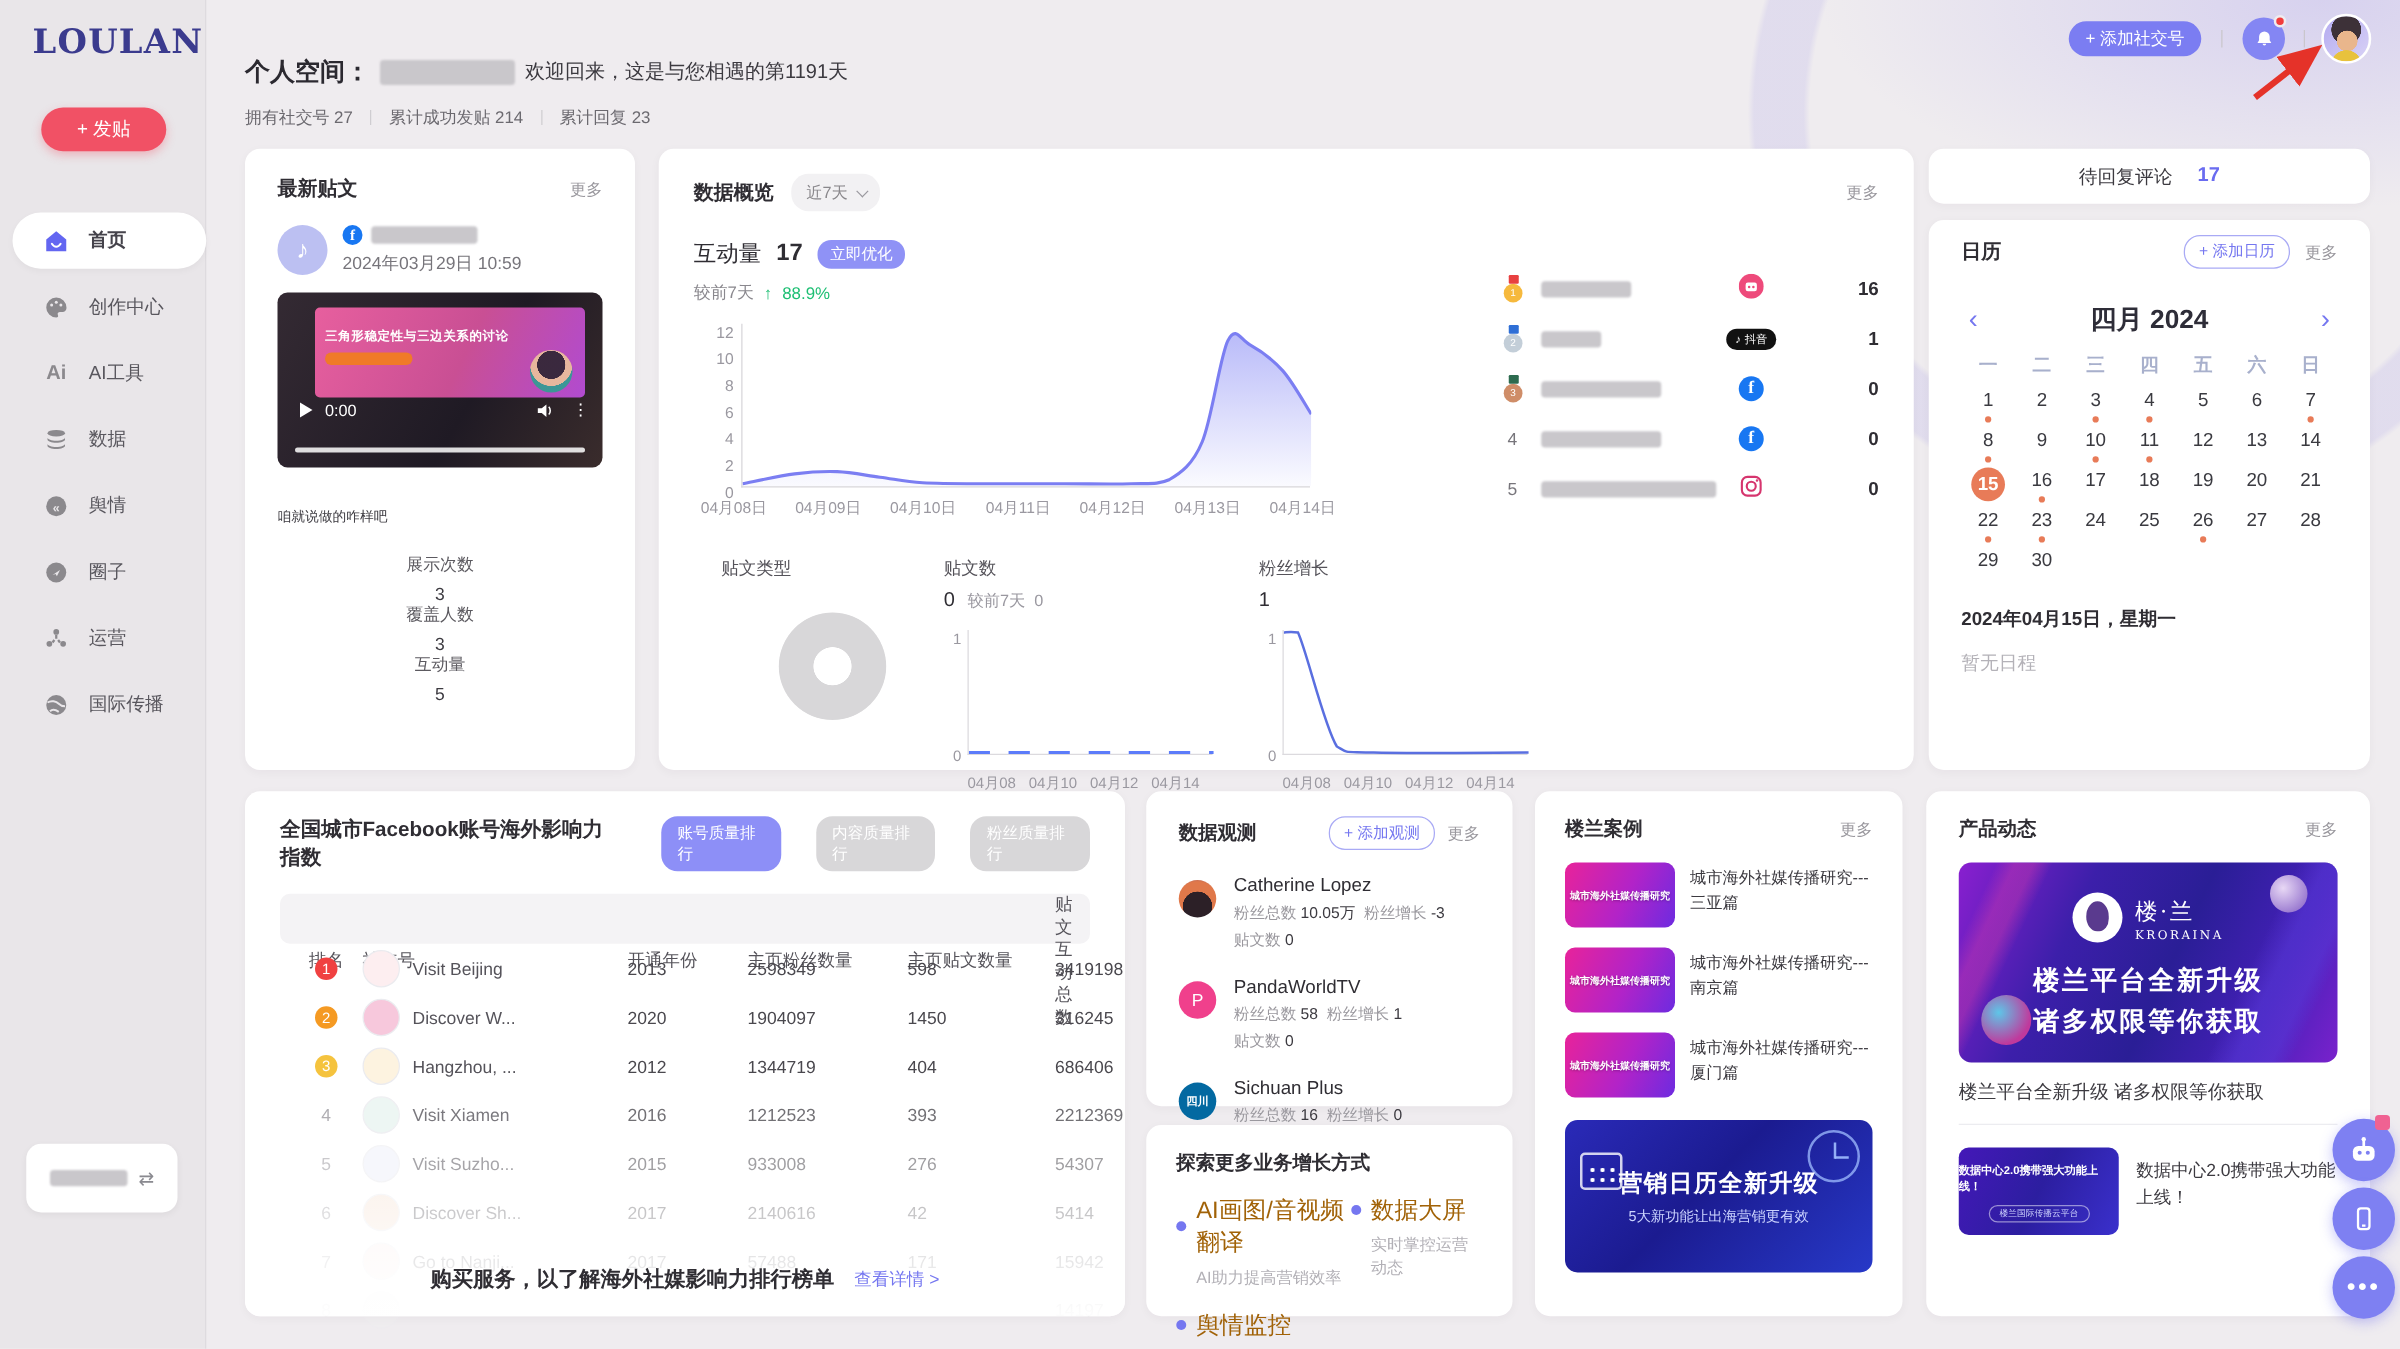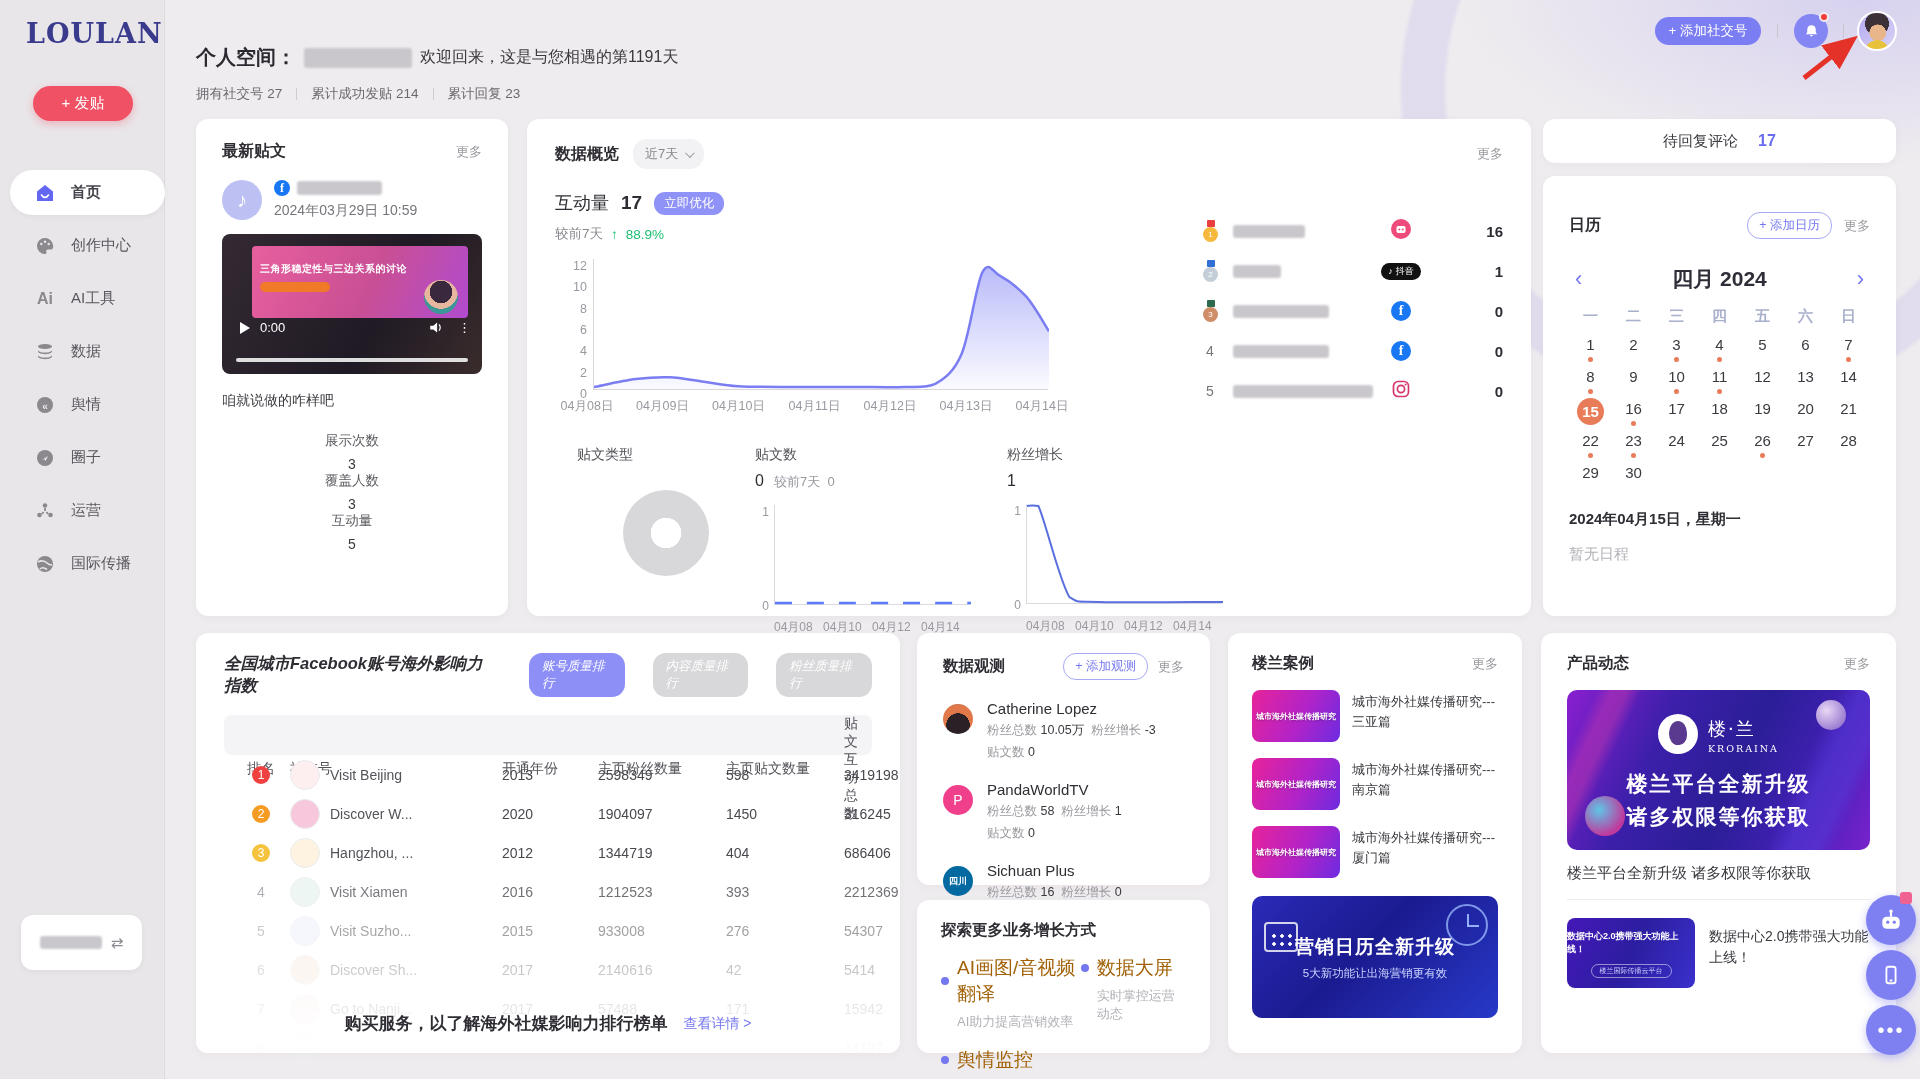--- a/index.html
+++ b/index.html
@@ -42,42 +42,42 @@
 
   
   .card { position:absolute; background:#fff; border-radius:12px; box-shadow:0 2px 8px rgba(40,30,60,.04); }
   .card-head { display:flex; align-items:center; }
   .card-title { font-size:16px; font-weight:bold; color:#2f2d33; }
   .more { margin-left:auto; font-size:13px; color:#9a989e; cursor:pointer; }
 
   #card-latest   { left:196px;  top:119px; width:312px; height:497px; padding:22px 26px; }
   #card-overview { left:527px;  top:119px; width:1004px; height:497px; padding:20px 28px; }
   #card-comments { left:1543px; top:119px; width:353px; height:44px; display:flex; align-items:center; justify-content:center; gap:20px; cursor:pointer; }
-  #card-calendar { left:1543px; top:176px; width:353px; height:440px; padding:36px 26px; }
+  #card-calendar { left:1543px; top:176px; width:353px; height:440px; padding:12px 26px; }
   #card-influence{ left:196px;  top:633px; width:704px; height:420px; padding:20px 28px; }
   #card-observe  { left:917px;  top:633px; width:293px; height:252px; padding:20px 26px; }
   #card-explore  { left:917px;  top:900px; width:293px; height:153px; padding:20px 24px; }
   #card-cases    { left:1228px; top:633px; width:294px; height:420px; padding:20px 24px; }
   #card-products { left:1541px; top:633px; width:355px; height:420px; padding:20px 26px; }
 
   
   .lp-author { display:flex; margin-top:18px; gap:12px; }
   .lp-avatar { width:40px; height:40px; border-radius:50%; background:#bcc0f2; color:#fff; font-size:20px; display:flex; align-items:center; justify-content:center; }
   .fb-ico { width:16px; height:16px; border-radius:50%; background:#1877f2; color:#fff; font-size:12px; font-weight:bold; display:inline-flex; align-items:center; justify-content:center; font-family:"Liberation Serif",serif; }
   .lp-date { font-size:14px; color:#77757b; margin-top:6px; }
   .video { margin-top:14px; width:260px; height:140px; border-radius:8px; background:linear-gradient(120deg,#342a33,#1f1a24 60%,#3a2c2c); position:relative; overflow:hidden; }
   .vid-screen { position:absolute; left:30px; top:12px; right:14px; height:72px; border-radius:4px; background:linear-gradient(115deg,#e75f9e,#c94f94 55%,#b14bd0); }
   .vid-title { position:absolute; left:8px; top:16px; font-size:10px; color:#fff; font-weight:bold; letter-spacing:.5px; }
   .vid-bar { position:absolute; left:8px; top:36px; width:70px; height:10px; border-radius:5px; background:#f07a28; }
   .vid-girl { position:absolute; right:10px; bottom:4px; width:34px; height:34px; border-radius:50%; background:radial-gradient(circle at 50% 35%, #2c2530 0 40%, #ecc39a 41% 60%, #2e9f92 61%); opacity:.9; }
   .vid-controls { position:absolute; left:18px; top:86px; right:10px; display:flex; align-items:center; color:#fff; font-size:13px; gap:10px; }
   .play-tri { width:0; height:0; border-left:10px solid #fff; border-top:6px solid transparent; border-bottom:6px solid transparent; }
   .vid-right { margin-left:auto; display:flex; align-items:center; gap:14px; }
   .vid-progress { position:absolute; left:14px; right:14px; bottom:12px; height:4px; border-radius:2px; background:rgba(255,255,255,.85); }
-  .lp-caption { margin-top:18px; font-size:14px; color:#3c3a40; }
+  .lp-caption { margin-top:32px; font-size:11px; color:#3c3a40; }
   .lp-stats { margin-top:22px; display:flex; justify-content:space-around; padding:0 10px;flex-direction:column; }
   .lp-stat { text-align:center; }
   .lp-stat .l { font-size:13.5px; color:#5c5a60; }
   .lp-stat .v { font-size:14px; color:#3c3a40; margin-top:6px; }
 
   
   .range-pill { margin-left:14px; background:#f2f1f3; color:#8a888c; font-size:13px; border-radius:14px; padding:6px 12px; display:flex; align-items:center; gap:7px; cursor:pointer; }
   .chev { width:7px; height:7px; border-right:1.6px solid #9a989e; border-bottom:1.6px solid #9a989e; transform:rotate(45deg) translateY(-2px); }
   .ov-main { display:flex; }
   .ov-left { flex:1; }
@@ -687,21 +687,21 @@
       <div class="cal-cell">
         <div class="cal-num">30</div>
         <div class="cal-dot hide"></div>
       </div>
     </div>
   <div class="cal-datetext">2024年04月15日，星期一</div>
   <div class="cal-empty">暂无日程</div>
 </div>
 
 <div class="card" id="card-influence">
-  <div class="card-head" style="gap:28px;font-style:italic;">
+  <div class="card-head" style="gap:28px;">
     <span class="card-title" style="font-size:16.5px;">全国城市Facebook账号海外影响力指数</span>
     <span class="tab-pill tab-on" style="margin-left:6px;">账号质量排行</span>
     <span class="tab-pill tab-off">内容质量排行</span>
     <span class="tab-pill tab-off">粉丝质量排行</span>
   </div>
   <div class="inf-head">
     <span style="text-align:center;">排名</span>
       <span>社交号</span>
       <span>开通年份</span>
       <span>主页粉丝数量</span>

